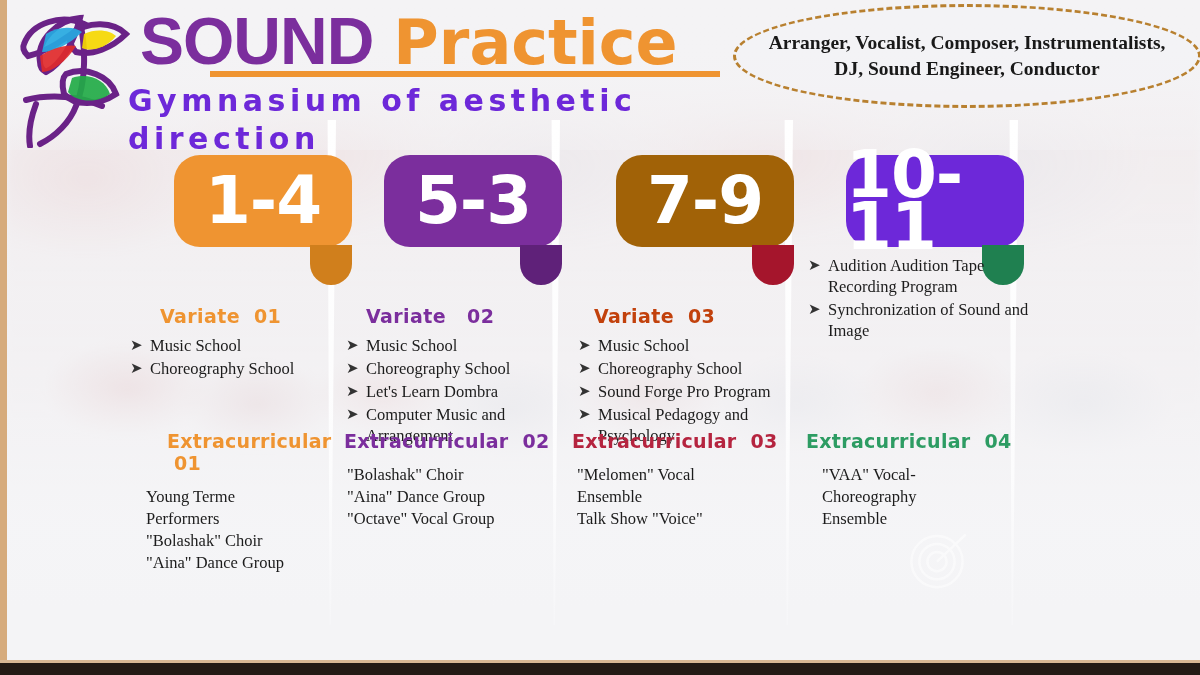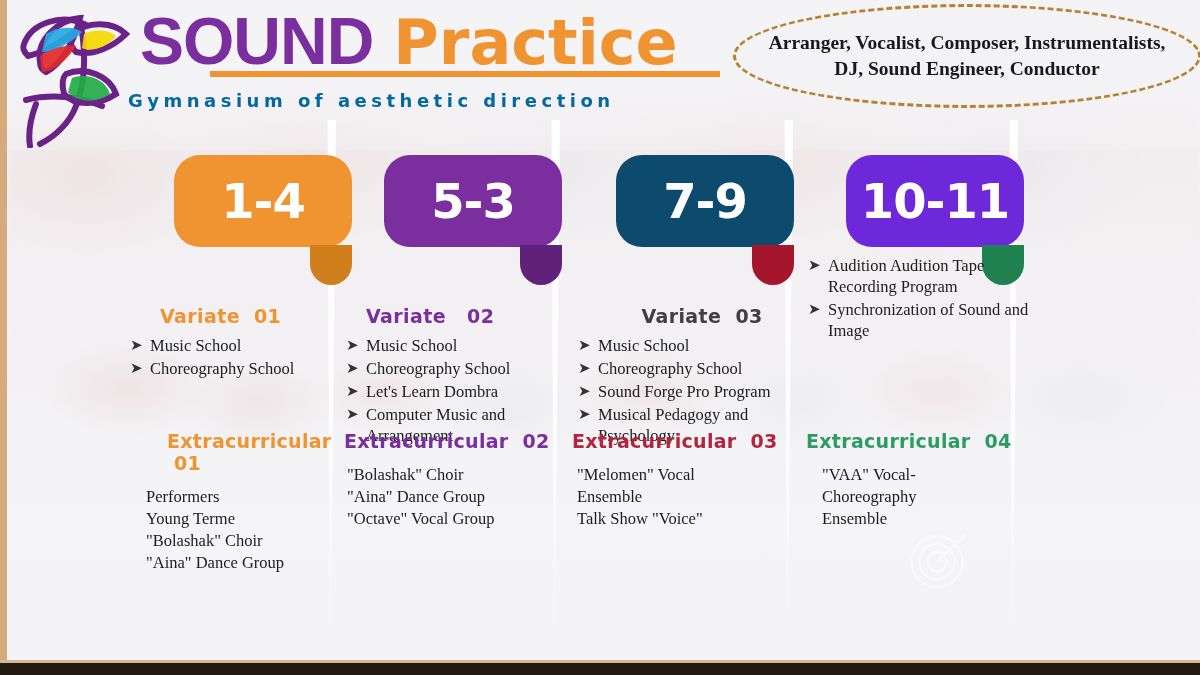--- a/index.html
+++ b/index.html
@@ -76,21 +76,21 @@
   .title .t1{font-size:66px;font-weight:700;color:#7b2e9d;letter-spacing:-1px;
     font-family:"Liberation Sans",sans-serif;line-height:74px;}
   .title .t2{font-size:62px;font-weight:700;color:#ef9431;letter-spacing:0px;
     font-family:"DejaVu Sans",sans-serif;line-height:74px;margin-left:20px;}
   .title-underline{
     position:absolute;left:210px;top:71px;width:510px;height:6px;
     background:#ef9431;z-index:21;
   }
   .subtitle{
     position:absolute;left:128px;top:82px;z-index:20;width:600px;
-    font-size:18px;font-weight:700;color:#0369a1;letter-spacing:4.5px;
+    font-size:30px;font-weight:700;color:#6d28d9;letter-spacing:4.5px;
     line-height:38px;font-family:"DejaVu Sans",sans-serif;
   }
   .badge{
     position:absolute;left:733px;top:4px;width:462px;height:98px;z-index:25;
     border:3px dashed #b8802f;border-radius:50%;
     display:flex;align-items:center;justify-content:center;
     background:rgba(243,242,245,.55);
   }
   .badge-text{
     font-family:"Liberation Serif",serif;font-weight:700;font-size:19.5px;
@@ -101,21 +101,21 @@
   .c1{left:120px;} .c2{left:344px;} .c3{left:578px;} .c4{left:806px;}
   .tab{
     position:relative;width:178px;height:92px;border-radius:26px 26px 26px 26px;
     display:flex;align-items:center;justify-content:center;
   }
   .c1 .tab{margin-left:54px;}
   .c2 .tab{margin-left:40px;}
   .c3 .tab{margin-left:38px;}
   .c4 .tab{margin-left:40px;}
   .tab-num{
-    font-family:"DejaVu Sans",sans-serif;font-weight:700;font-size:48px;color:#ffffff;
+    font-family:"DejaVu Sans",sans-serif;font-weight:700;font-size:66px;color:#ffffff;
     letter-spacing:-1px;line-height:52px;
   }
   .tail{
     position:absolute;right:0px;bottom:-38px;width:42px;height:40px;
     border-radius:0 0 22px 22px;
   }
   .var-head{
     margin-top:58px;font-family:"DejaVu Sans",sans-serif;font-weight:700;
     font-size:19px;letter-spacing:.4px;
   }
@@ -228,25 +228,25 @@
     </div>
     <ul class="bullets">
       <li><span class="arrow">➤</span><span>Music School</span></li>
       <li><span class="arrow">➤</span><span>Choreography School</span></li>
       <li><span class="arrow">➤</span><span>Let's Learn Dombra</span></li>
       <li><span class="arrow">➤</span><span>Computer Music and Arrangement</span></li>
     </ul>
   </div>
 
   <div class="col c3">
-    <div class="tab" style="background: #0c4a6e;">
+    <div class="tab" style="background: #a16207;">
       <span class="tab-num">7-9</span>
       <span class="tail" style="background: rgb(165, 21, 44);"></span>
     </div>
-    <div class="var-head" style="color: #404040; text-align: center;">
+    <div class="var-head" style="color: #c2410c;">
       <span>Variate</span>
       &nbsp;<span>03</span>
     </div>
     <ul class="bullets">
       <li><span class="arrow">➤</span><span>Music School</span></li>
       <li><span class="arrow">➤</span><span>Choreography School</span></li>
       <li><span class="arrow">➤</span><span>Sound Forge Pro Program</span></li>
       <li><span class="arrow">➤</span><span>Musical Pedagogy and Psychology</span></li>
     </ul>
   </div>
@@ -261,22 +261,22 @@
       <li><span class="arrow">➤</span><span>Synchronization of Sound and Image</span></li>
     </ul>
   </div>
 
   <div class="extra e1">
     <div class="extra-head" style="color: rgb(239, 148, 49);">
       <span>Extracurricular</span>
       &nbsp;<span>01</span>
     </div>
     <div class="extra-lines">
+      <div>Young Terme</div>
       <div>Performers</div>
-      <div>Young Terme</div>
       <div>"Bolashak" Choir</div>
       <div>"Aina" Dance Group</div>
     </div>
   </div>
 
   <div class="extra e2">
     <div class="extra-head" style="color: rgb(123, 46, 157);">
       <span>Extracurricular</span>
       &nbsp;<span>02</span>
     </div>

